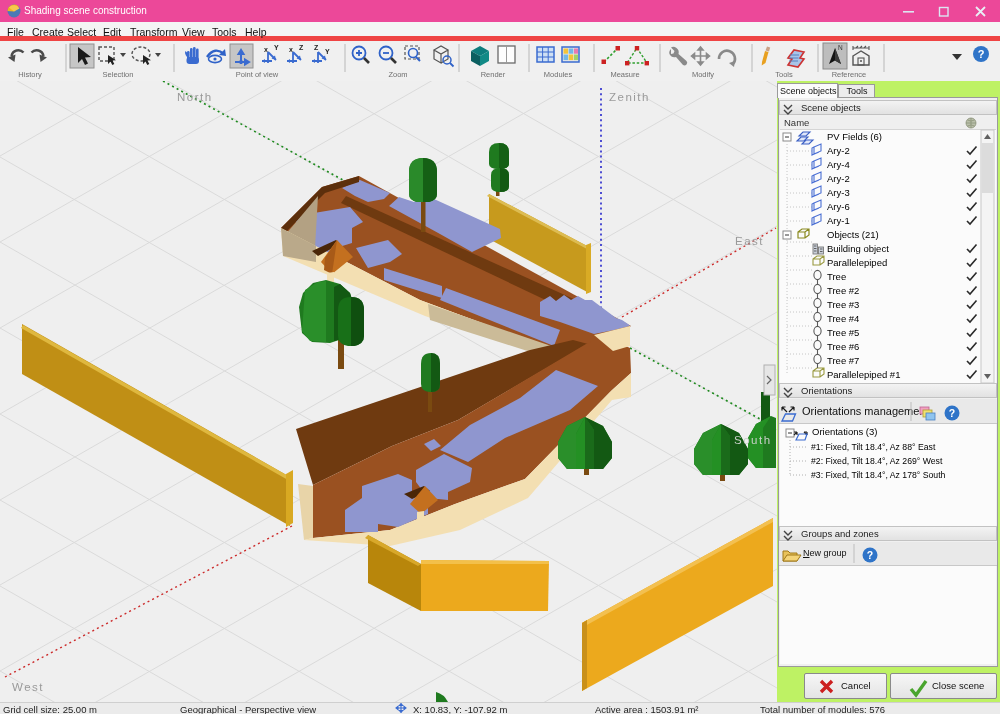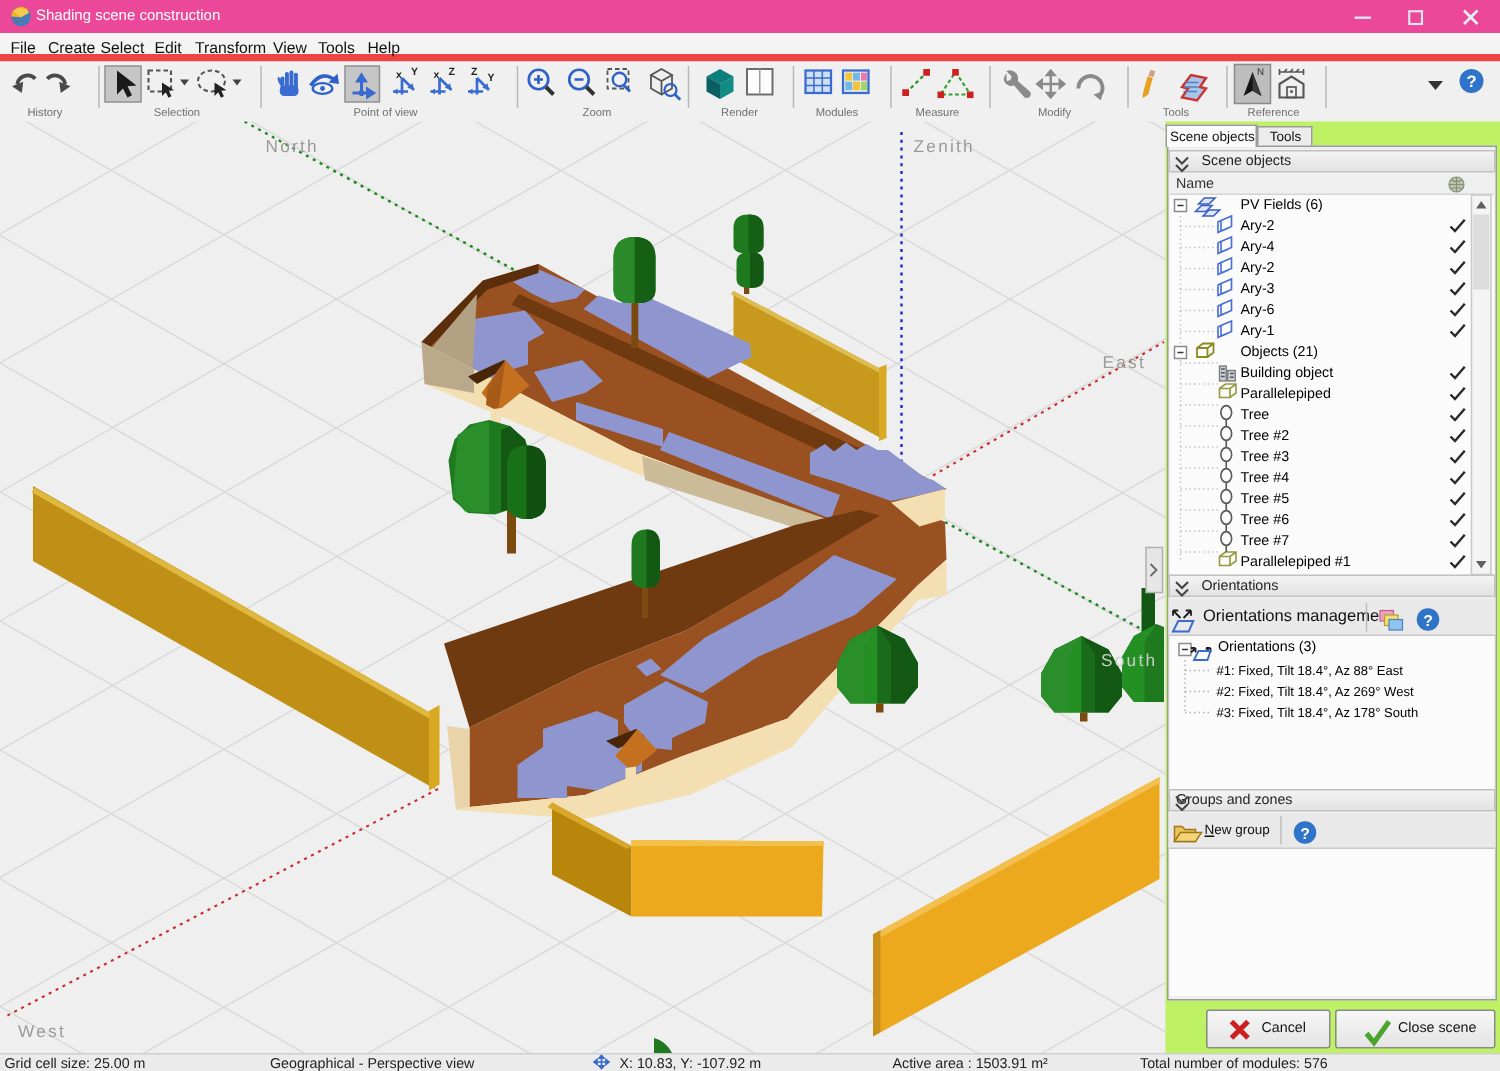--- a/index.html
+++ b/index.html
@@ -342,21 +342,21 @@
 <div class="trow" style="left:50px;top:274px">Tree #7</div>
 <div class="trow" style="left:50px;top:288px">Parallelepiped #1</div>
 <div class="hdr" style="top:302px"><span style="margin-left:21px">Orientations</span></div>
 <div class="abs" style="left:2px;top:318px;width:218px;height:25px;background:#e9e9e9;border-bottom:1px solid #c8c8c8"></div>
 <div class="abs" style="left:25px;top:324px;font-size:11px;color:#111">Orientations management</div>
 <div class="abs" style="left:3px;top:343px;width:216px;height:102px;background:#fbfbfb"></div>
 <div class="trow b" style="left:35px;top:345px">Orientations (3)</div>
 <div class="trow sm" style="left:34px;top:361px">#1: Fixed, Tilt 18.4°, Az 88° East</div>
 <div class="trow sm" style="left:34px;top:375px">#2: Fixed, Tilt 18.4°, Az 269° West</div>
 <div class="trow sm" style="left:34px;top:389px">#3: Fixed, Tilt 18.4°, Az 178° South</div>
-<div class="hdr" style="top:445px"><span style="margin-left:4px">Groups and zones</span></div>
+<div class="hdr" style="top:445px"><span style="margin-left:21px">Groups and zones</span></div>
 <div class="abs" style="left:2px;top:461px;width:218px;height:24px;background:#e9e9e9;border-bottom:1px solid #c8c8c8"></div>
 <div class="abs" style="left:26px;top:467px;font-size:9px;color:#111"><u>N</u>ew group</div>
 <div class="abs" style="left:3px;top:485px;width:216px;height:98px;background:#fbfbfb"></div>
 <div class="abs" style="left:27px;top:592px;width:83px;height:26px;background:linear-gradient(#f6f6f6,#e4e4e4);border:1px solid #8a8a8a;border-radius:2px"></div>
 <div class="abs" style="left:64px;top:599px;font-size:9.5px;color:#111">Cancel</div>
 <div class="abs" style="left:113px;top:592px;width:107px;height:26px;background:linear-gradient(#f6f6f6,#e4e4e4);border:1px solid #8a8a8a;border-radius:2px"></div>
 <div class="abs" style="left:155px;top:599px;font-size:9.5px;color:#111">Close scene</div>
 <svg class="abs" style="left:0;top:0" width="223" height="621">
 <g stroke="#444" stroke-width="1.4" fill="none">
 <path d="M7 24 l4 4 l4 -4 M7 29 l4 4 l4 -4"></path>

